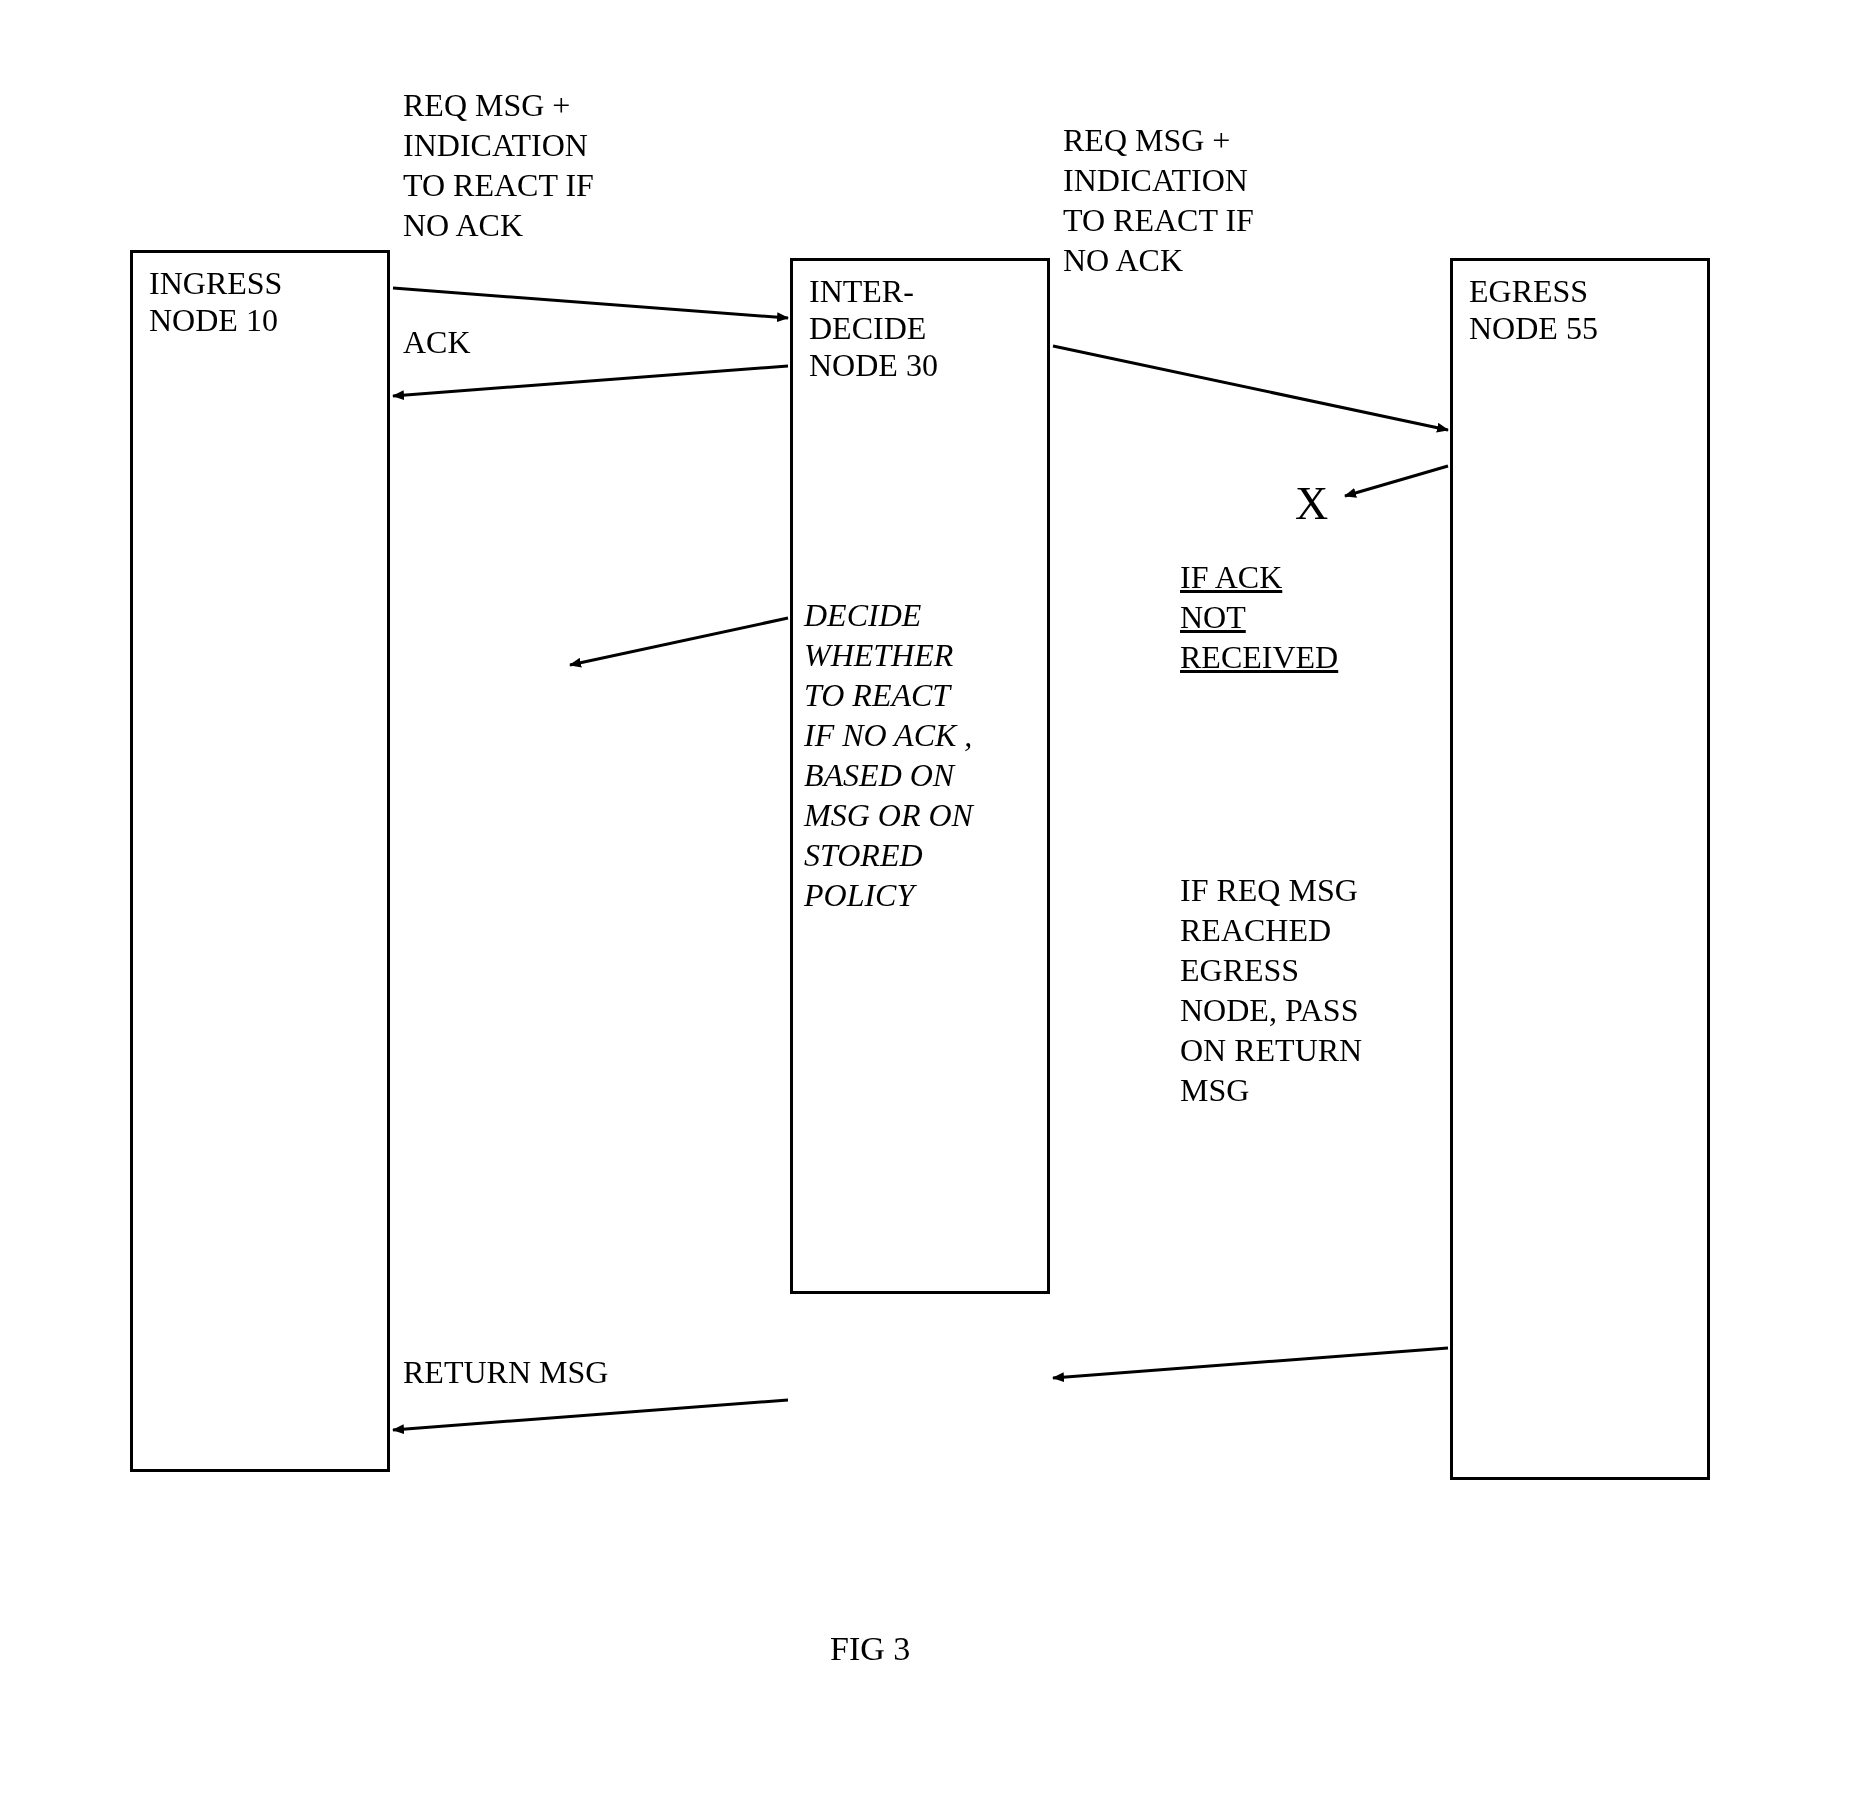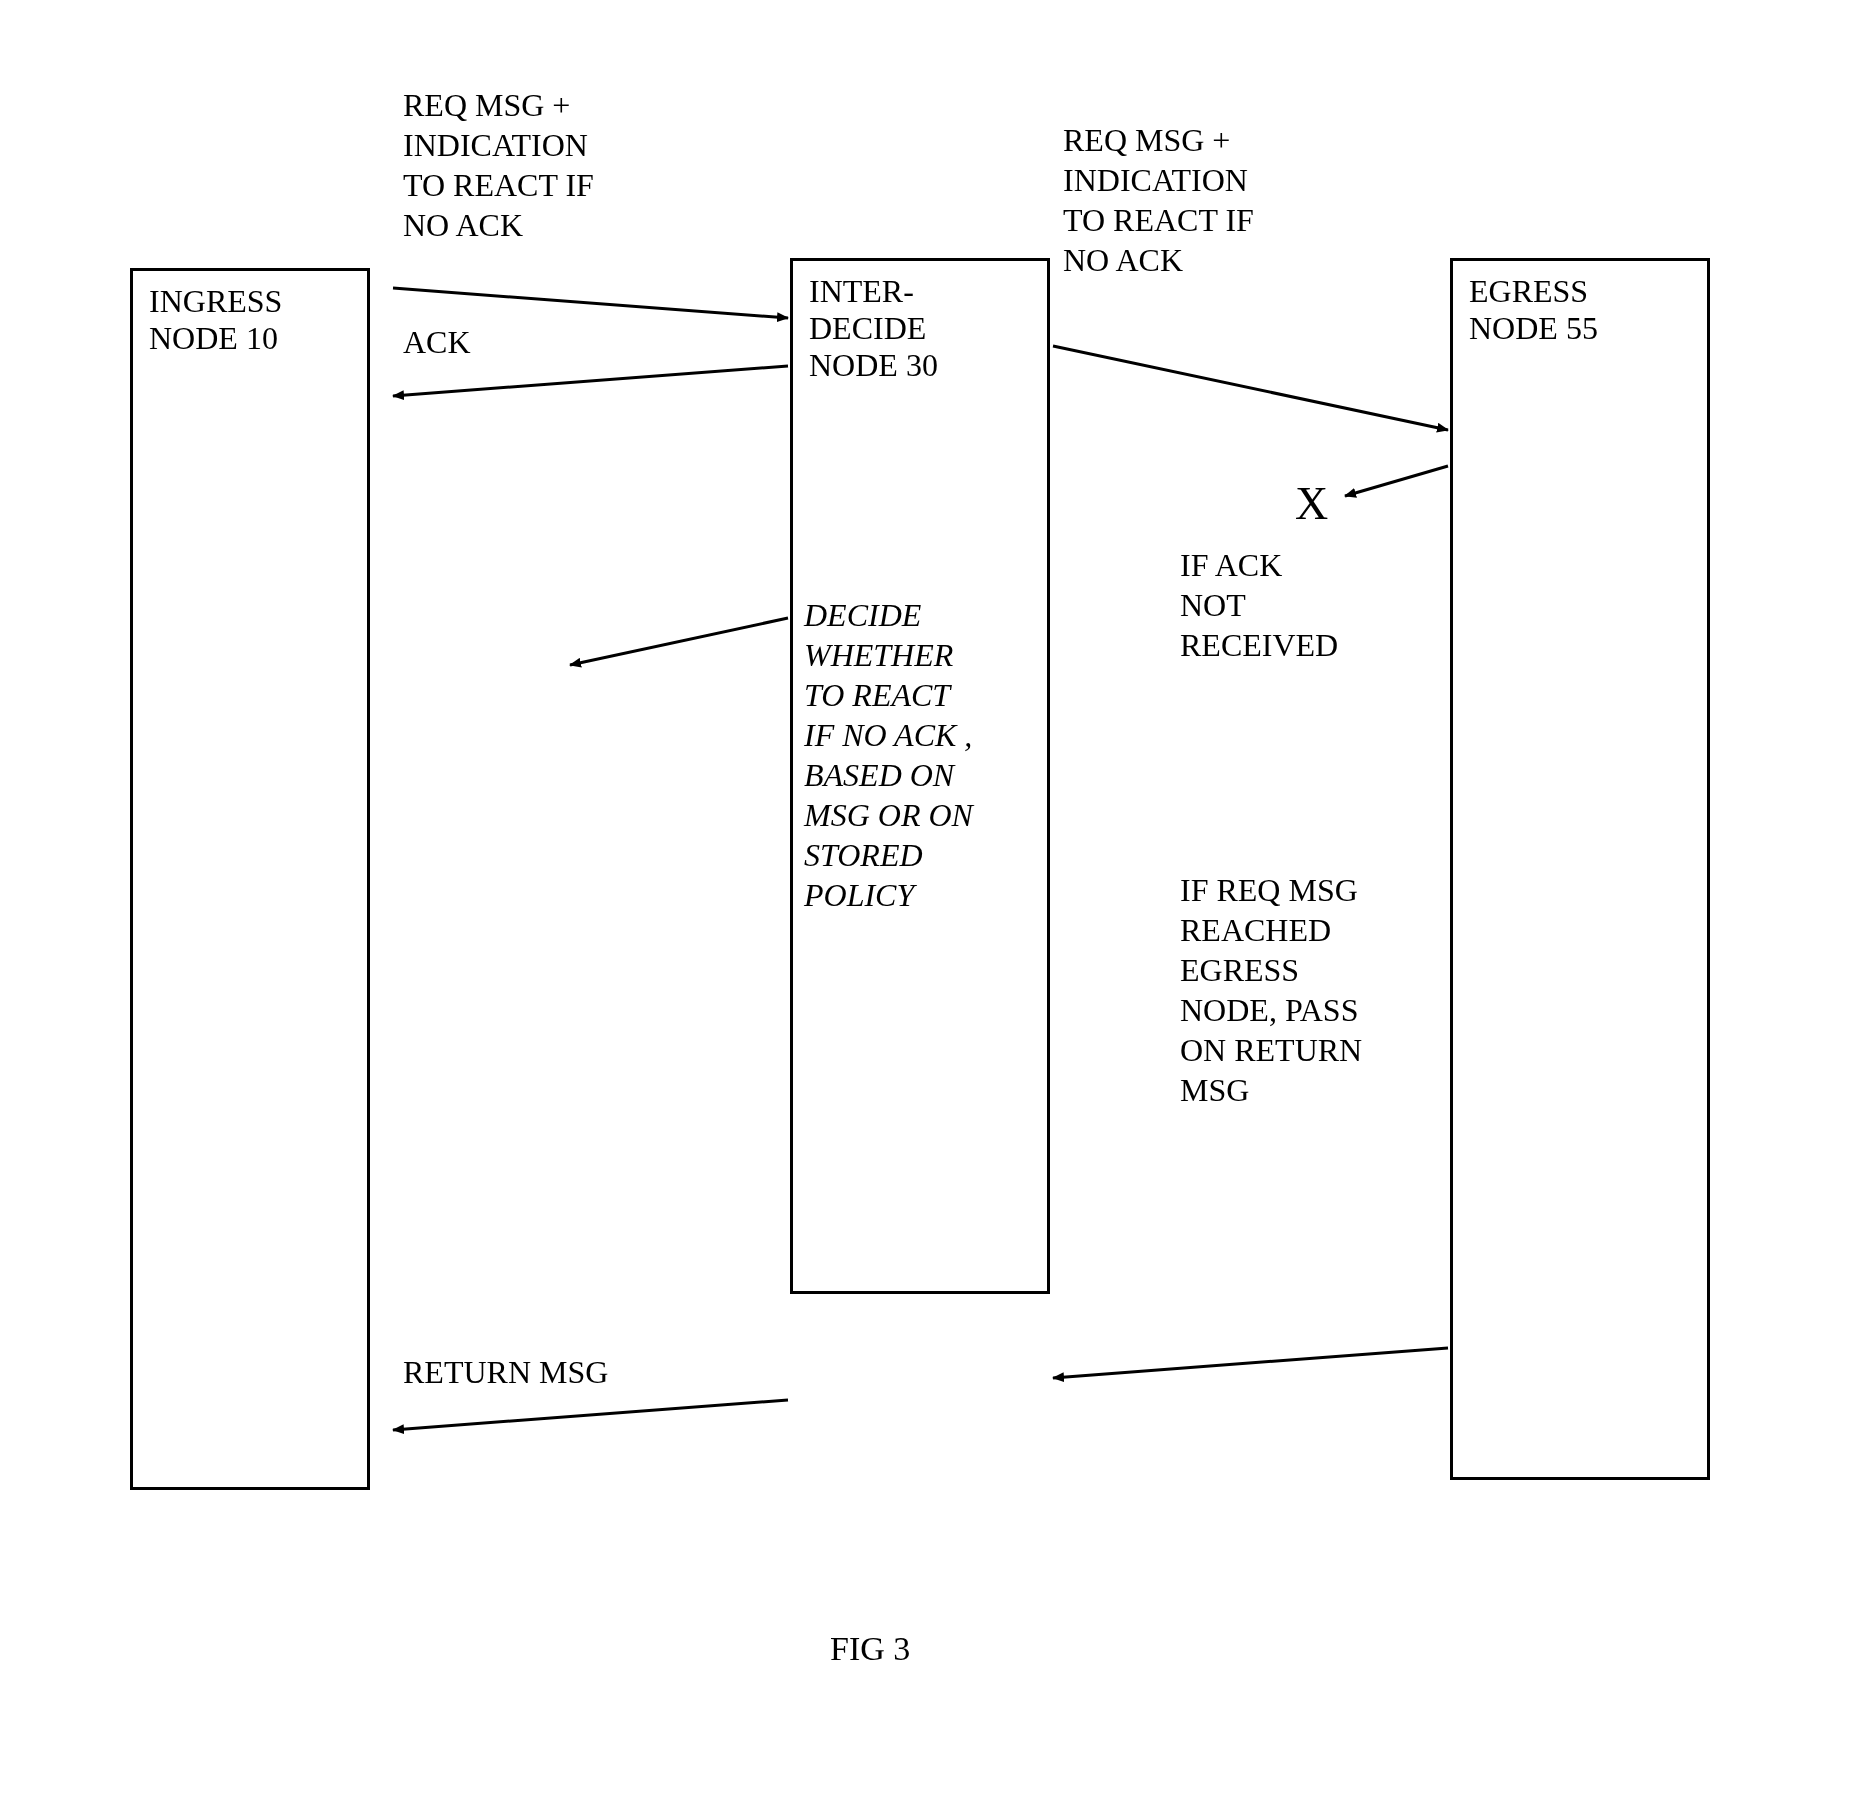--- a/index.html
+++ b/index.html
@@ -30,21 +30,21 @@
       position: absolute;
       top: 0; left: 0;
       width: 1849px;
       height: 1799px;
       pointer-events: none;
     }
   </style>
 </head>
 <body>
 
-<div class="box" style="left:130px; top:268px; width:240px; height:1222px;">
+<div class="box" style="left:130px; top:250px; width:260px; height:1222px;">
   <div>INGRESS</div>
   <div>NODE 10</div>
 </div>
 
 <div class="box" style="left:790px; top:258px; width:260px; height:1036px;">
   <div>INTER-</div>
   <div>DECIDE</div>
   <div>NODE 30</div>
 </div>
 
@@ -56,21 +56,21 @@
 <div class="label" style="left:403px; top:85px;">REQ MSG +
 INDICATION
 TO REACT IF
 NO ACK</div>
 <div class="label" style="left:1063px; top:120px;">REQ MSG +
 INDICATION
 TO REACT IF
 NO ACK</div>
 <div class="label" style="left:403px; top:322px;">ACK</div>
 <div class="label" style="left:1295px; top:475px; font-size:46px;">X</div>
-<div class="label" style="left:1180px; top:545px;">IF ACK
+<div class="label" style="left:1180px; top:557px;text-decoration:underline;">IF ACK
 NOT
 RECEIVED</div>
 <div class="label" style="left:804px; top:595px;font-style:italic;">DECIDE
 WHETHER
 TO REACT
 IF NO ACK ,
 BASED ON
 MSG OR ON
 STORED
 POLICY</div>

